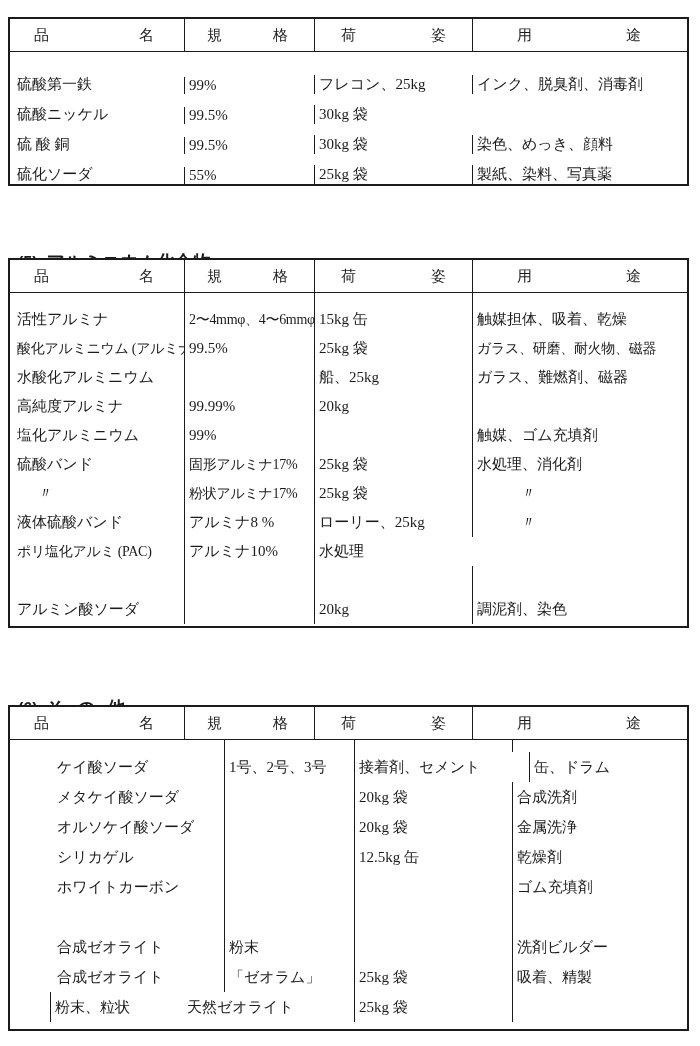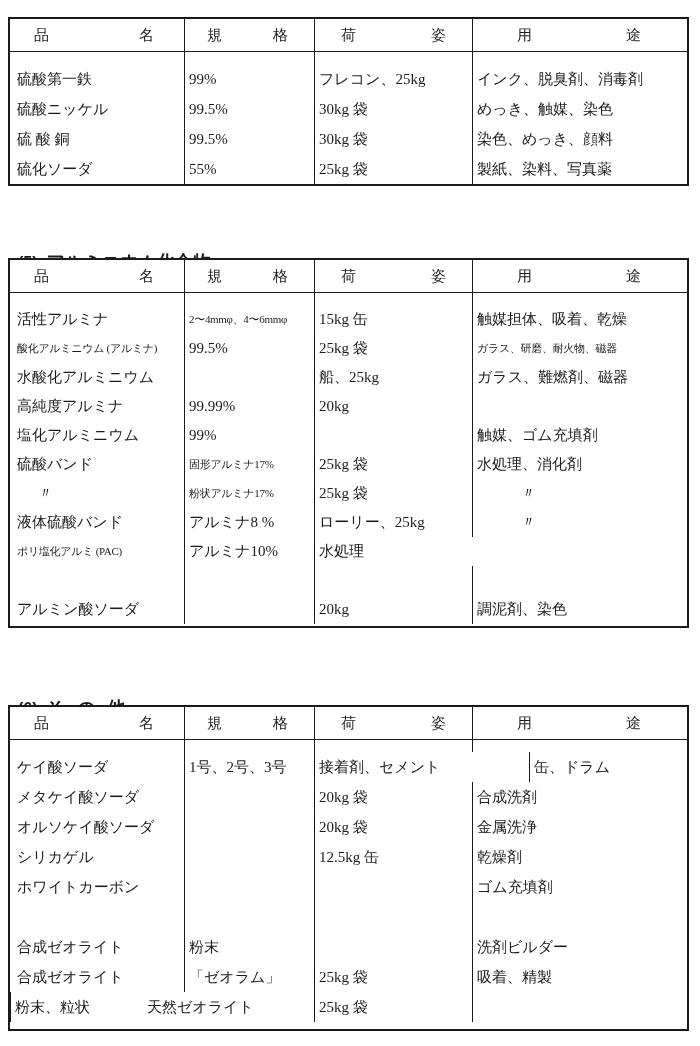--- a/index.html
+++ b/index.html
@@ -29,33 +29,33 @@
   .c2{width:130px;}
   .c3{width:158px;}
   .c4{flex:1;}
   .c2,.c3,.c4{border-left:1px solid #1b1b1b;}
   .th.c1{padding:0 30px 0 24px;}
   .th.c2{padding:0 26px 0 22px;}
   .th.c3{padding:0 26px;}
   .th.c4{padding:0 46px 0 44px;}
 
   .tr{display:flex;}
-  #t1 .tr{height:30px;}
+  #t1 .tr{height:30px;align-items:flex-end;}
   #t2 .tr{height:29px;}
-  #t3 .tr{height:30px;}
+  #t3 .tr{height:30px;padding-left:40px;}
   .tr.sp{height:12px !important;}
   .td{
     font-size:15px;display:flex;align-items:center;
     box-sizing:border-box;overflow:hidden;white-space:pre;
   }
   .td.c1{padding-left:7px;}
   .td.c2,.td.c3,.td.c4{padding-left:4px;}
   .td.ditto1{padding-left:28px;}
   .td.ditto4{padding-left:48px;}
-  .td.tight{font-size:11px;letter-spacing:-0.3px;}
+  .td.tight{font-size:14px;letter-spacing:-0.3px;}
 
   .sec-head{
     position:absolute;left:8px;
     font-family:"Liberation Sans","DejaVu Sans",sans-serif;
     font-weight:bold;font-size:18px;color:#1b1b1b;
     white-space:pre;
   }
   #h5{top:229px;}
   #h6{top:675px;}
   .sec-prefix{margin-right:9px;font-size:16px;}
@@ -92,21 +92,20 @@
   <div class="tr">
     <div class="td c1">硫酸第一鉄</div>
     <div class="td c2">99%</div>
     <div class="td c3">フレコン、25kg</div>
     <div class="td c4">インク、脱臭剤、消毒剤</div>
   </div>
   <div class="tr">
     <div class="td c1">硫酸ニッケル</div>
     <div class="td c2">99.5%</div>
     <div class="td c3">30kg 袋</div>
-    <div class="td c4">めっき、触媒、染色</div>
   </div>
   <div class="tr">
     <div class="td c1">硫 酸 銅</div>
     <div class="td c2">99.5%</div>
     <div class="td c3">30kg 袋</div>
     <div class="td c4">染色、めっき、顔料</div>
   </div>
   <div class="tr">
     <div class="td c1">硫化ソーダ</div>
     <div class="td c2">55%</div>

